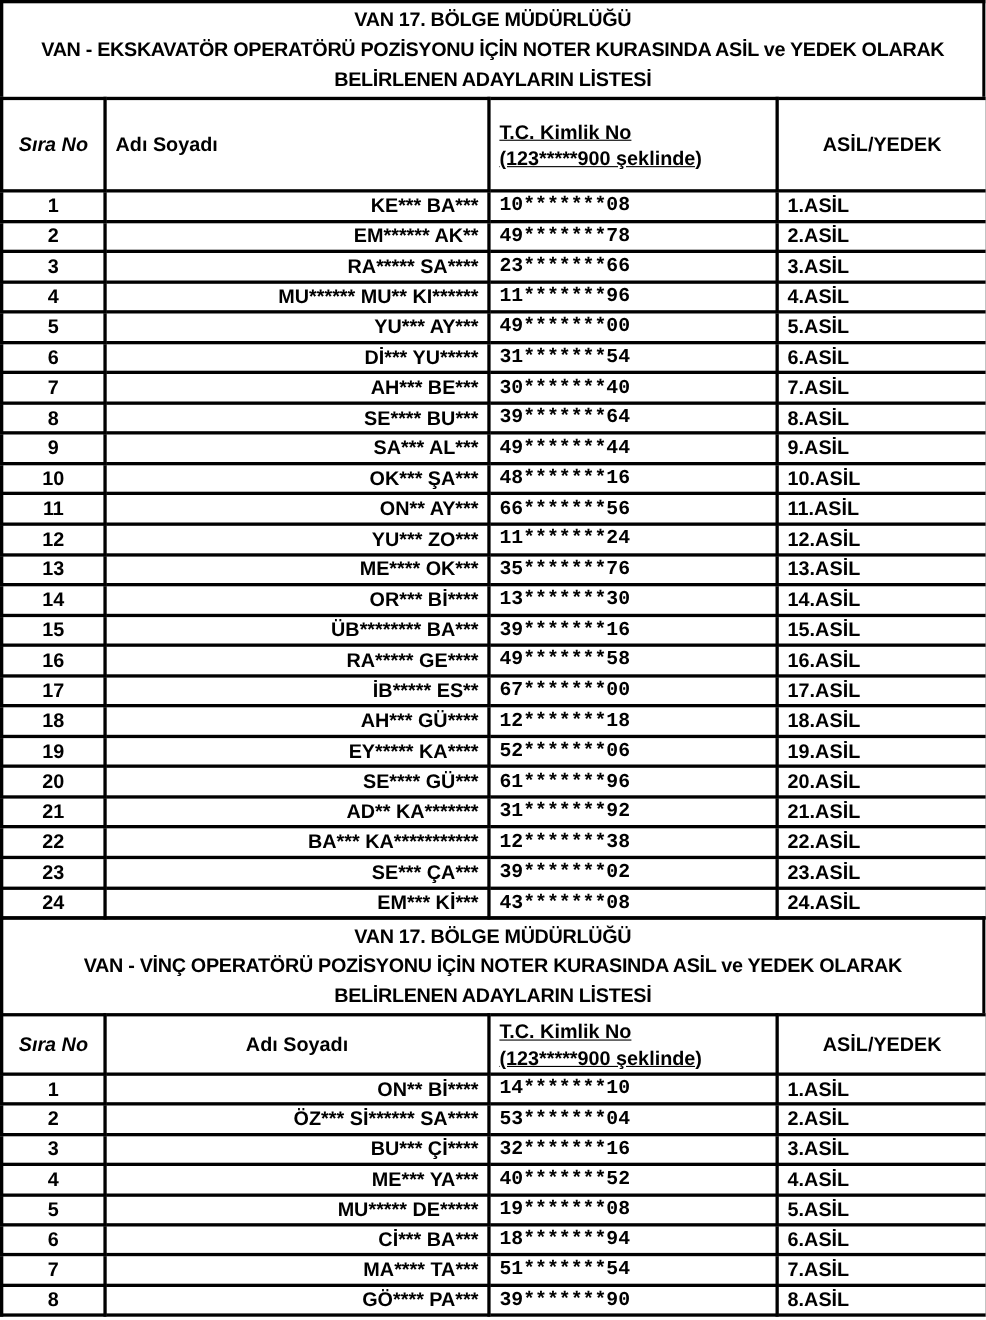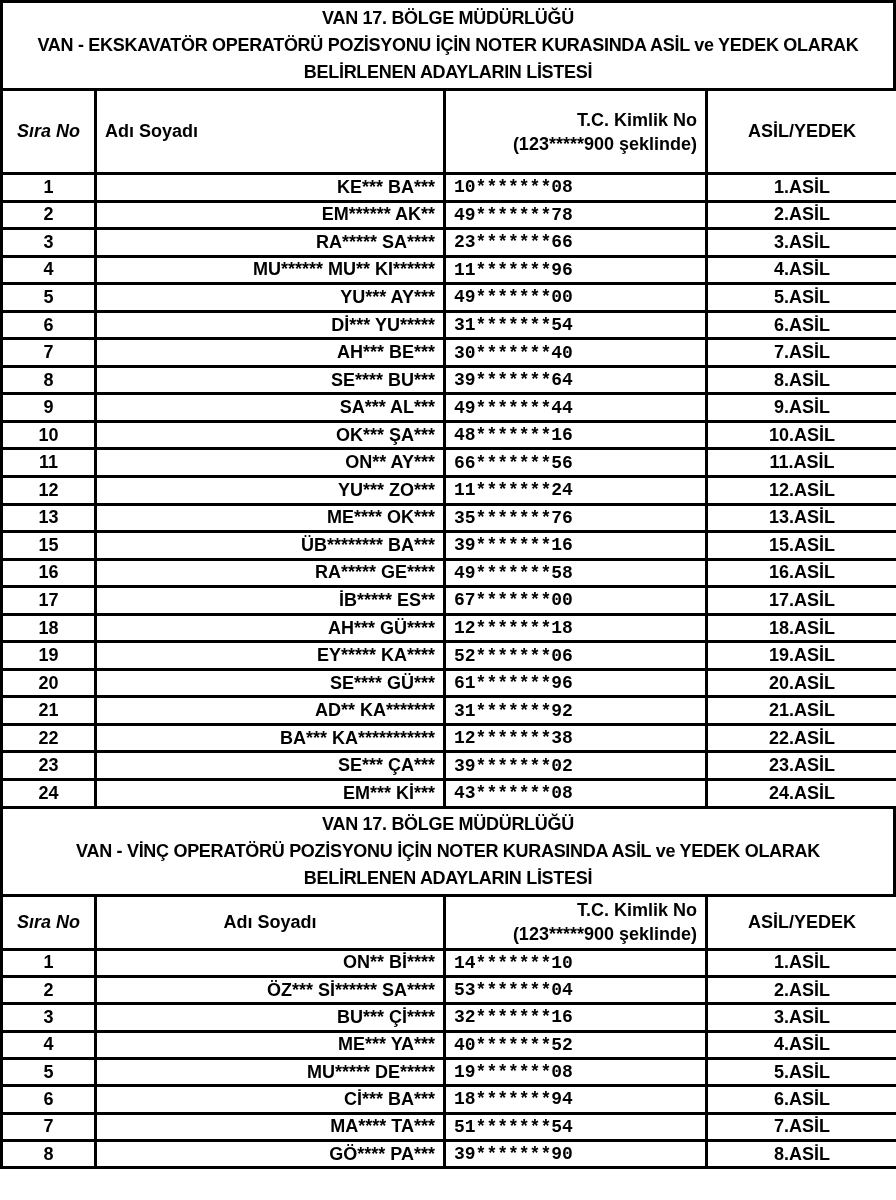--- a/index.html
+++ b/index.html
@@ -48,28 +48,28 @@
   .col-asil { width: 191px; }
 
   .table-1 thead tr { height: 84px; }
   .table-2 thead tr { height: 54px; }
   .table-1 tbody tr { height: 27.55px; }
   .table-2 tbody tr { height: 27.35px; }
 
   th.h-sira { text-align: center; font-style: italic; }
   .table-1 th.h-name { text-align: left; }
   .table-2 th.h-name { text-align: center; }
-  th.h-tc { text-align: right; }
+  th.h-tc { text-align: left; text-decoration: underline; }
   th.h-asil { text-align: center; }
   .tc-head-line { display: block; line-height: 24px; }
 
   td.c-sira { text-align: center; }
   td.c-name { text-align: right; }
   td.c-tc   { text-align: left; font-family: Liberation Mono, monospace; }
-  td.c-asil { text-align: center; }
+  td.c-asil { text-align: left; }
 
   .section-2 { margin-top: -3px; }
 </style>
 </head>
 <body>
 
 <div class="page">
 
   <section class="section-1">
     <div class="title-block">
@@ -168,20 +168,26 @@
             <td class="c-tc">11*******24</td>
             <td class="c-asil">12.ASİL</td>
           </tr>
           <tr>
             <td class="c-sira">13</td>
             <td class="c-name">ME**** OK***</td>
             <td class="c-tc">35*******76</td>
             <td class="c-asil">13.ASİL</td>
           </tr>
           <tr>
+            <td class="c-sira">14</td>
+            <td class="c-name">OR*** Bİ****</td>
+            <td class="c-tc">13*******30</td>
+            <td class="c-asil">14.ASİL</td>
+          </tr>
+          <tr>
             <td class="c-sira">15</td>
             <td class="c-name">ÜB******** BA***</td>
             <td class="c-tc">39*******16</td>
             <td class="c-asil">15.ASİL</td>
           </tr>
           <tr>
             <td class="c-sira">16</td>
             <td class="c-name">RA***** GE****</td>
             <td class="c-tc">49*******58</td>
             <td class="c-asil">16.ASİL</td>

